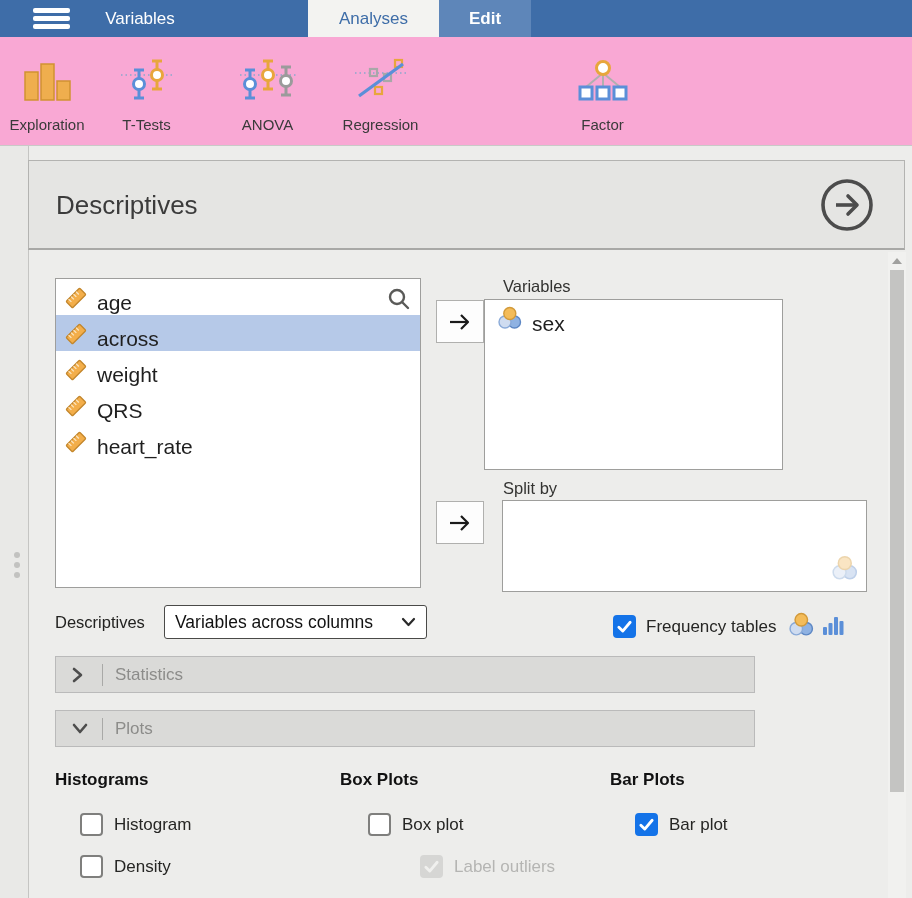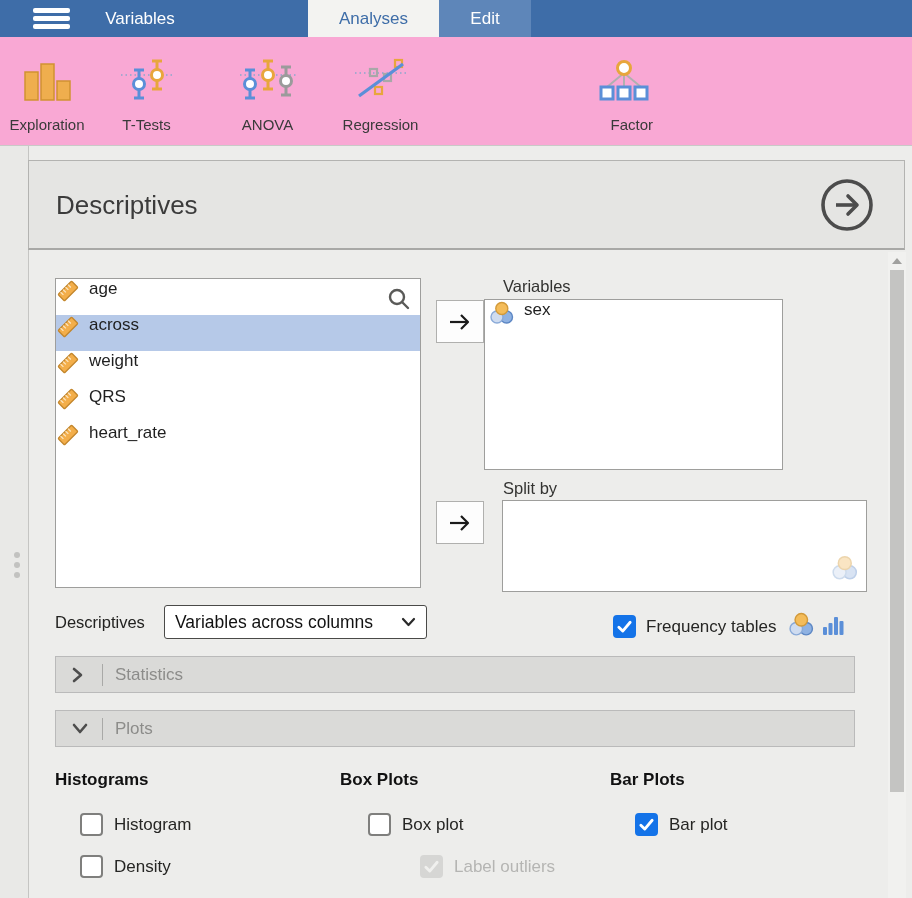--- a/index.html
+++ b/index.html
@@ -8,45 +8,45 @@
 
   
   .nav { position:absolute; left:0; top:0; width:912px; height:37px; background:#3e6da8; }
   .hamburger { position:absolute; left:33px; top:8px; width:37px; height:21px; cursor:pointer; }
   .hamburger .bar { position:absolute; left:0; width:37px; height:5px; background:#ffffff; border-radius:2px; }
   .hamburger .bar:nth-child(1){ top:0; } .hamburger .bar:nth-child(2){ top:8px; } .hamburger .bar:nth-child(3){ top:16px; }
   .nav-tab { position:absolute; top:0; height:37px; line-height:37px; text-align:center; font-size:17px; color:#ffffff; cursor:pointer; }
   .nav-tab.t0 { left:85px;  width:110px; }
   .nav-tab.t1 { left:200px; width:107px; }
   .nav-tab.t2 { left:308px; width:131px; background:#f3f3f1; color:#3e6da8; }
-  .nav-tab.t3 { left:439px; width:92px;  background:#5e86b9; }
+  .nav-tab.t3 { left:439px; width:92px;  background:#5e86b9;font-weight:bold; }
 
   
   .ribbon { position:absolute; left:0; top:37px; width:912px; height:109px; background:#f9a8d4; border-bottom:1px solid #c9c9c7; }
   .ribbon-item { position:absolute; top:0; height:108px; display:flex; flex-direction:column; align-items:center; justify-content:flex-end; padding-bottom:12px; cursor:pointer; }
   .ribbon-item .ric { margin-bottom:7px; }
   .ribbon-item .rlabel { font-size:15px; color:#3a3a3a; white-space:nowrap; }
   .ri0{ left:0;   width:94px; } .ri1{ left:96px; width:101px; } .ri2{ left:217px; width:101px; }
-  .ri3{ left:330px; width:101px; } .ri4{ left:441px; width:101px; } .ri5{ left:552px; width:101px;align-items:flex-end; }
+  .ri3{ left:330px; width:101px; } .ri4{ left:441px; width:101px; } .ri5{ left:552px; width:101px; }
 
   
   .content { position:absolute; left:0; top:146px; width:912px; height:752px; background:#e9e9e7; }
   .panel-bg { position:absolute; left:29px; top:0; width:883px; height:752px; background:#ededeb; }
   .gutter-line { position:absolute; left:28px; top:0; width:1px; height:752px; background:#c5c5c3; }
   .drag-dots { position:absolute; left:14px; top:406px; width:8px; }
   .drag-dots i { display:block; width:6px; height:6px; border-radius:50%; background:#c2c2c0; margin-bottom:4px; }
 
   .dheader { position:absolute; left:28px; top:14px; width:877px; height:90px; background:#e5e5e3;
              border:1px solid #b3b3b1; border-bottom:2px solid #a8a8a6; }
   .dtitle { position:absolute; left:27px; top:0; height:88px; line-height:88px; font-size:26px; color:#3b3b3b; }
   .run-btn { position:absolute; left:790px; top:16px; width:56px; height:56px; cursor:pointer; }
 
   .whitebox { position:absolute; background:#ffffff; border:1px solid #9e9e9c; }
   .list-box { left:55px; top:132px; width:366px; height:310px; }
-  .list-row { height:36px; display:flex; align-items:flex-start; font-size:17px; color:#1f1f1f; cursor:pointer; }
+  .list-row { height:36px; display:flex; align-items:flex-end; padding-left:8px; font-size:21px; color:#1f1f1f; cursor:pointer; }
   .list-row.selected { background:#b6c9e8; }
   .list-row .vicon { margin-right:9px; flex:0 0 auto; }
   .search-ic { position:absolute; top:7px; right:8px; cursor:pointer; }
 
   .move-btn { position:absolute; width:48px; height:43px; background:#fdfdfd; border:1px solid #b0b0ae;
               display:flex; align-items:center; justify-content:center; cursor:pointer; }
   .mb1 { left:436px; top:154px; } .mb2 { left:436px; top:355px; }
 
   .box-label { position:absolute; font-size:16.5px; color:#333331; }
   .lbl-vars { left:503px; top:131px; } .lbl-split { left:503px; top:333px; }
@@ -68,21 +68,21 @@
   .checkbox.checked svg polyline { stroke:#ffffff; }
   .checkbox.disabled { background:#d6d6d4; border-color:#d6d6d4; cursor:default; }
   .checkbox.disabled svg polyline { stroke:#f0f0ee; }
 
   .opt { position:absolute; display:flex; align-items:center; gap:11px; }
   .opt .olabel { font-size:17px; color:#262624; white-space:nowrap; }
   .opt.disabled .olabel { color:#b5b5b3; }
   .freq-opt { left:613px; top:465px; gap:10px; }
   .freq-icons { display:flex; align-items:center; gap:7px; margin-left:2px; }
 
-  .section-bar { position:absolute; left:55px; width:800px; height:37px; background:#dadad8;
+  .section-bar { position:absolute; left:55px; width:700px; height:37px; background:#dadad8;
                  border:1px solid #bababa; display:flex; align-items:center; cursor:pointer; }
   .sec-stats { top:510px; } .sec-plots { top:564px; }
   .section-bar .chev { margin-left:16px; width:16px; display:flex; }
   .section-bar .divider { width:1px; height:22px; background:#a9a9a7; margin-left:14px; }
   .section-bar .sec-label { margin-left:12px; font-size:17px; color:#8c8c8a; }
 
   .col-head { position:absolute; top:624px; font-size:17px; font-weight:bold; color:#111; }
   .ch1{ left:55px; } .ch2{ left:340px; } .ch3{ left:610px; }
 
   

